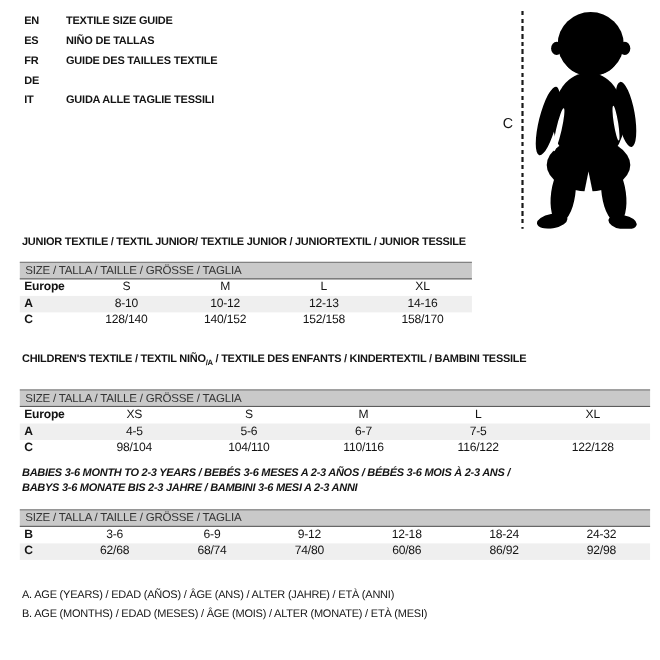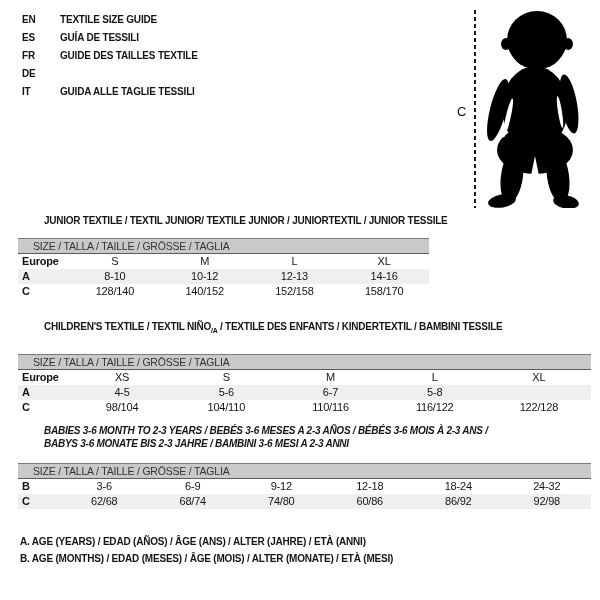--- a/index.html
+++ b/index.html
@@ -16,48 +16,48 @@
   .height-label{position:absolute;left:457px;top:105px;font-size:13px;line-height:14px;}
   .dotted-line{position:absolute;left:474px;top:10px;width:2px;height:198px;
     background:repeating-linear-gradient(to bottom,#1a1a1a 0 4px,transparent 4px 7px);}
   .baby-svg{position:absolute;left:480px;top:8px;}
   
   .size-table{position:absolute;left:18px;}
   .t0{top:214px;width:411px;}
   .t1{top:320px;width:573px;}
   .t2{top:424px;width:573px;}
   .tbl-title{font-size:10px;font-weight:bold;letter-spacing:-0.25px;line-height:13px;
-    white-space:nowrap;padding-left:2px;margin-left:24px;}
+    white-space:nowrap;padding-left:2px;}
   .t0 .tbl-title{margin-bottom:11px;}
   .t1 .tbl-title{margin-bottom:17px;}
   .t2 .tbl-title{margin-bottom:13px;font-style:italic;}
   .tbl-title .sub{font-size:7px;vertical-align:sub;}
   .size-bar{height:14px;line-height:14px;background:var(--bar-bg,#c9c9c9);
     border-top:1px solid #7a7a7a;border-bottom:1px solid #5c5c5c;
-    font-size:10.5px;color:#333;padding-left:15px;letter-spacing:-0.2px;}
+    font-size:10.5px;color:#333;padding-left:5px;letter-spacing:-0.2px;}
   .trow{display:grid;height:15px;line-height:15px;font-size:11px;letter-spacing:-0.2px;}
   .trow.shaded{background:var(--row-alt,#efefef);}
   .tcell{text-align:center;overflow:hidden;white-space:nowrap;}
   .tcell.label{text-align:left;padding-left:4px;font-weight:bold;}
   
   .legend{position:absolute;left:20px;top:533px;}
-  .legend-line{font-size:10px;font-weight:bold;letter-spacing:-0.2px;line-height:17px;
+  .legend-line{font-size:10px;font-weight:normal;letter-spacing:-0.2px;line-height:17px;
     white-space:nowrap;}
 </style>
 </head>
 <body>
 
 <div class="lang-list">
     <div class="lang-row">
     <span class="lang-code">EN</span>
     <span class="lang-label">TEXTILE SIZE GUIDE</span>
   </div>
     <div class="lang-row">
     <span class="lang-code">ES</span>
-    <span class="lang-label">GUÍA DE TESSILI</span>
+    <span class="lang-label">NIÑO DE TALLAS</span>
   </div>
     <div class="lang-row">
     <span class="lang-code">FR</span>
     <span class="lang-label">GUIDE DES TAILLES TEXTILE</span>
   </div>
     <div class="lang-row">
     <span class="lang-code">DE</span>
   </div>
     <div class="lang-row">
     <span class="lang-code">IT</span>
@@ -130,21 +130,21 @@
         <div class="tcell">S</div>
         <div class="tcell">M</div>
         <div class="tcell">L</div>
         <div class="tcell">XL</div>
       </div>
       <div class="trow shaded" style="grid-template-columns: 52px repeat(5, 1fr);">
     <div class="tcell label">A</div>
         <div class="tcell">4-5</div>
         <div class="tcell">5-6</div>
         <div class="tcell">6-7</div>
-        <div class="tcell">5-8</div>
+        <div class="tcell">7-5</div>
       </div>
       <div class="trow" style="grid-template-columns: 52px repeat(5, 1fr);">
     <div class="tcell label">C</div>
   <div class="tcell">98/104</div>
         <div class="tcell">104/110</div>
         <div class="tcell">110/116</div>
         <div class="tcell">116/122</div>
         <div class="tcell">122/128</div>
       </div>
     </div>

